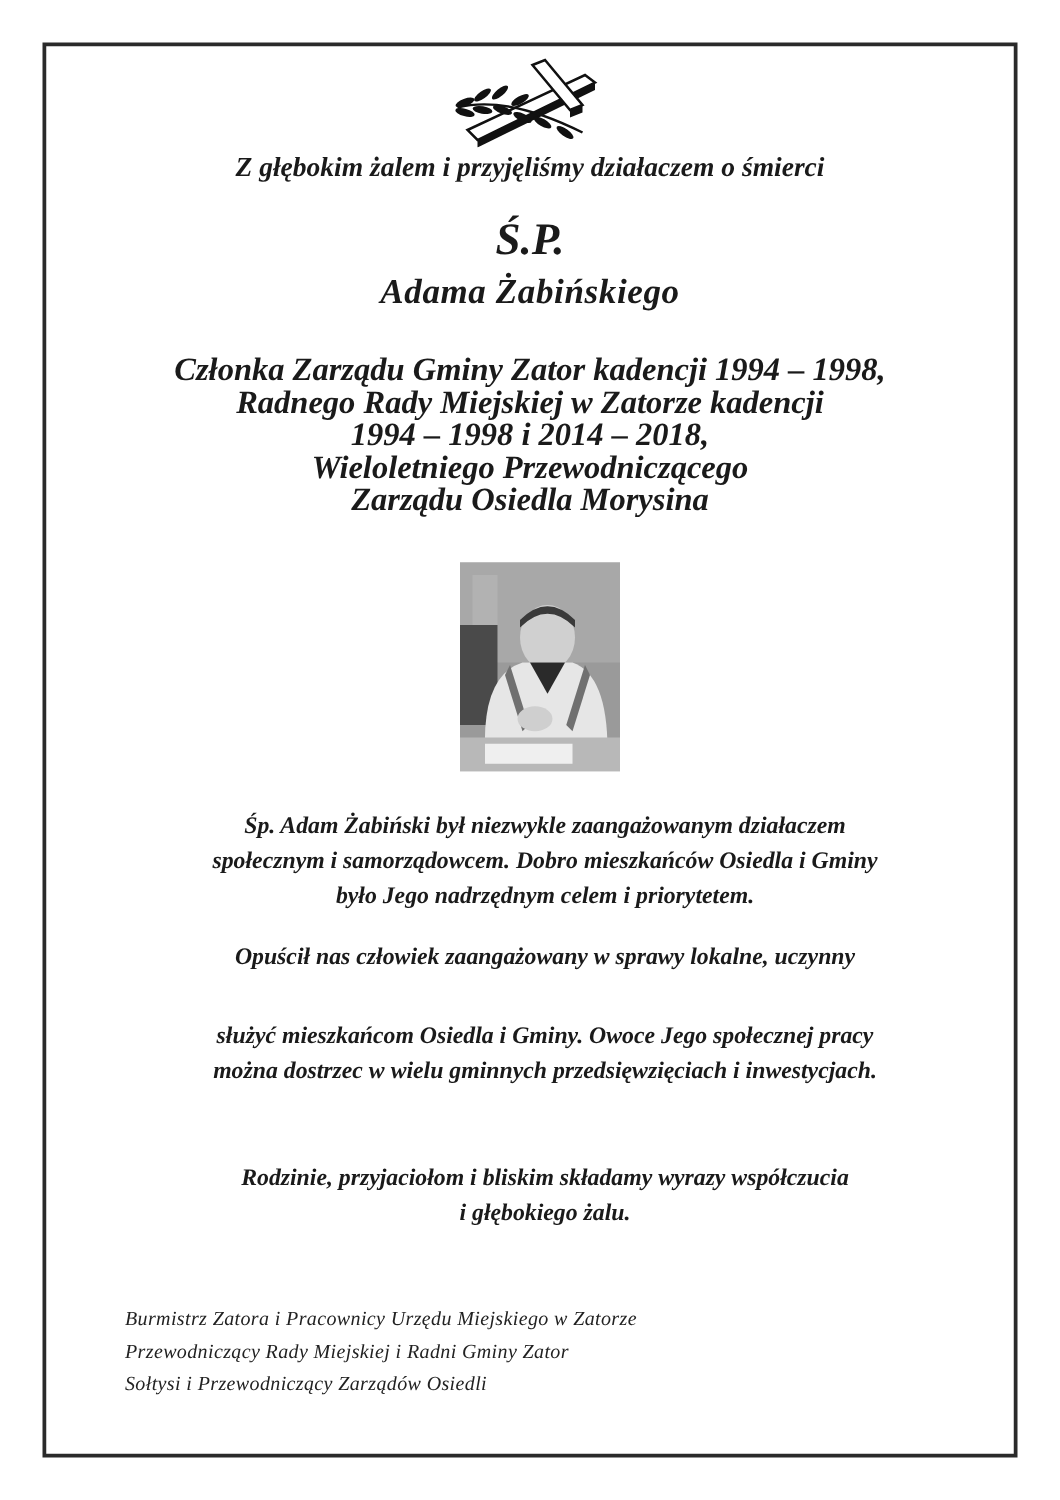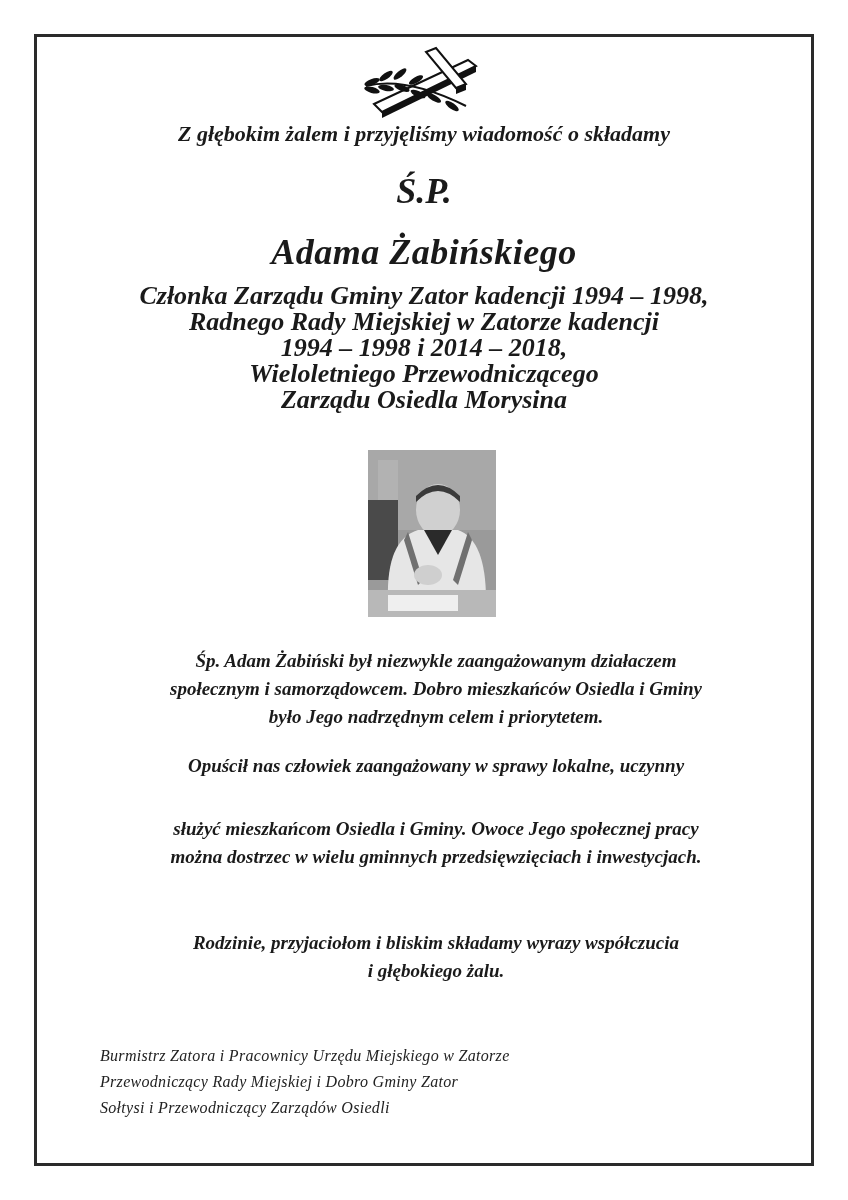--- a/index.html
+++ b/index.html
@@ -2,21 +2,21 @@
 <html><head>
   <meta charset="utf-8">
   <style>
     html, body { margin: 0; padding: 0; background: #ffffff; }
     body { width: 848px; height: 1200px; position: relative; overflow: hidden; font-family: "Liberation Serif", serif; color: #1a1a1a; }
     .frame { position: absolute; left: 34px; top: 34px; width: 774px; height: 1126px; border: 3px solid #2a2a2a; }
     .cross { position: absolute; left: 356px; top: 46px; width: 140px; height: 72px; }
     .t { position: absolute; left: 0; width: 848px; text-align: center; font-style: italic; font-weight: bold; white-space: nowrap; }
     .intro { top: 121px; font-size: 22px; font-weight: bold; }
     .sp { top: 170px; font-size: 36px; }
-    .name { top: 231px; font-size: 36px; letter-spacing: 0.5px; text-align: center; }
+    .name { top: 218px; font-size: 28px; letter-spacing: 0.5px; text-align: center; }
     .titles { top: 283px; font-size: 26px; line-height: 26px; }
     .titles div { height: 26px; }
     .photo { position: absolute; left: 368px; top: 450px; width: 128px; height: 167px; background: #8d8d8d; overflow: hidden; }
     .para { position: absolute; left: 0; width: 848px; text-align: center; font-style: italic; font-weight: bold; font-size: 19px; line-height: 28px; padding-left: 12px; }
     .p1 { top: 647px; }
     .p2 { top: 752px; }
     .p3 { top: 815px; }
     .p4 { top: 929px; font-family: Liberation Serif, serif; }
     .sign { position: absolute; left: 100px; top: 1043px; font-style: italic; font-size: 16px; line-height: 26px; color: #222; letter-spacing: 0.3px; }
   </style>
@@ -41,21 +41,21 @@
     <ellipse cx="30" cy="42" rx="8" ry="3" transform="rotate(10 30 42)"></ellipse>
     <ellipse cx="44" cy="28" rx="8" ry="3" transform="rotate(-40 44 28)"></ellipse>
     <ellipse cx="46" cy="42" rx="8" ry="3" transform="rotate(20 46 42)"></ellipse>
     <ellipse cx="60" cy="34" rx="8" ry="3" transform="rotate(-30 60 34)"></ellipse>
     <ellipse cx="62" cy="48" rx="8" ry="3" transform="rotate(25 62 48)"></ellipse>
     <ellipse cx="78" cy="52" rx="8" ry="3" transform="rotate(30 78 52)"></ellipse>
     <ellipse cx="96" cy="60" rx="8" ry="3" transform="rotate(35 96 60)"></ellipse>
   </g>
 </svg>
 
-<div class="t intro">Z głębokim żalem i przyjęliśmy wiadomość o składamy</div>
+<div class="t intro">Z głębokim żalem i przyjęliśmy działaczem o śmierci</div>
 <div class="t sp">Ś.P.</div>
 <div class="t name">Adama Żabińskiego</div>
 
 <div class="t titles">
   <div>Członka Zarządu Gminy Zator kadencji 1994 – 1998,</div>
   <div>Radnego Rady Miejskiej w Zatorze kadencji</div>
   <div>1994 – 1998 i 2014 – 2018,</div>
   <div>Wieloletniego Przewodniczącego</div>
   <div>Zarządu Osiedla Morysina</div>
 </div>
@@ -93,15 +93,15 @@
   <div>można dostrzec w wielu gminnych przedsięwzięciach i inwestycjach.</div>
 </div>
 
 <div class="para p4">
   <div>Rodzinie, przyjaciołom i bliskim składamy wyrazy współczucia</div>
   <div>i głębokiego żalu.</div>
 </div>
 
 <div class="sign">
   <div>Burmistrz Zatora i Pracownicy Urzędu Miejskiego w Zatorze</div>
-  <div>Przewodniczący Rady Miejskiej i Dobro Gminy Zator</div>
+  <div>Przewodniczący Rady Miejskiej i Radni Gminy Zator</div>
   <div>Sołtysi i Przewodniczący Zarządów Osiedli</div>
 </div>
 
 </body></html>

